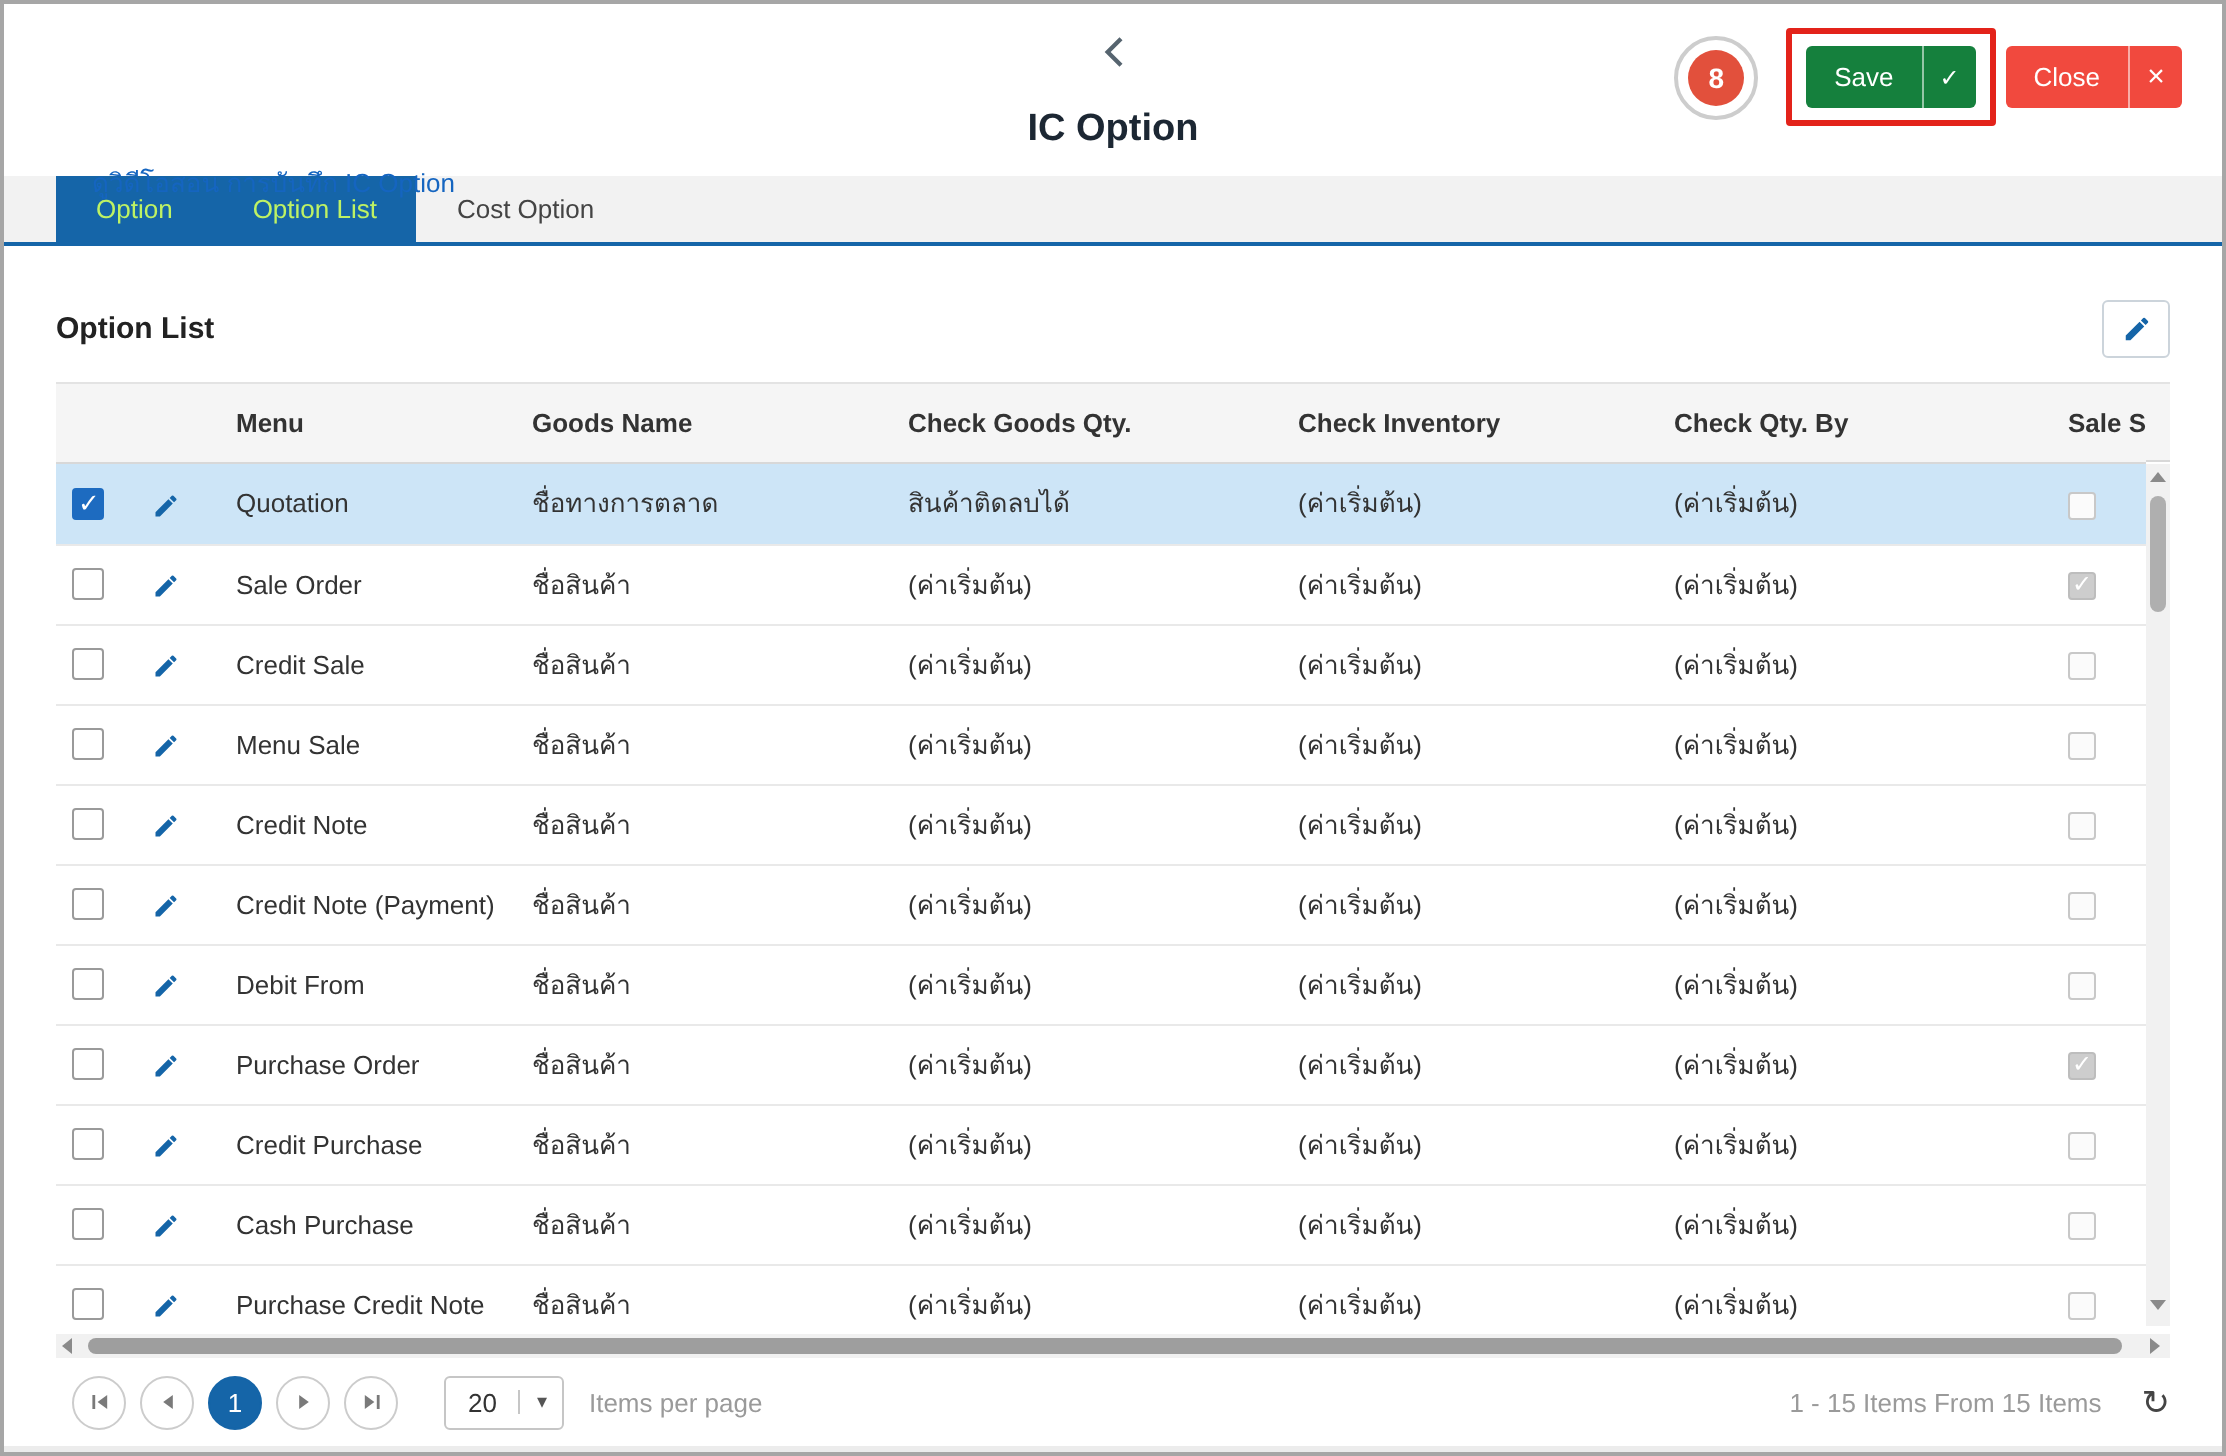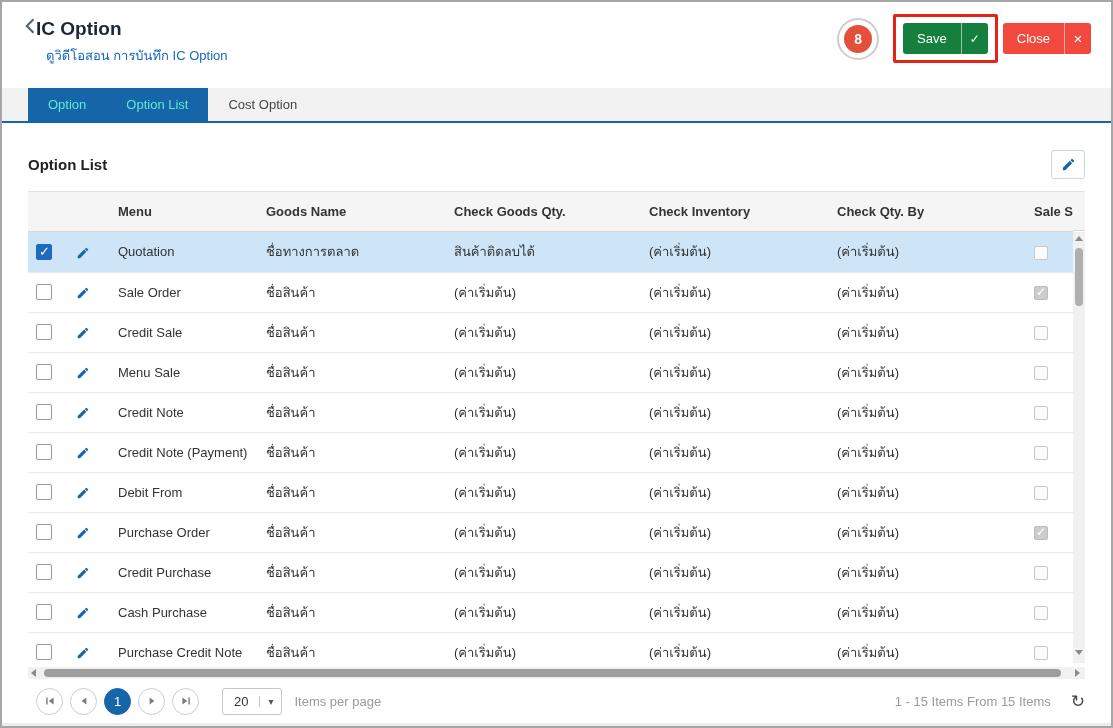--- a/index.html
+++ b/index.html
@@ -4,21 +4,21 @@
 <style>
   * { margin:0; padding:0; box-sizing:border-box; }
   html,body { width:1113px; height:728px; }
   body { font-family:"Liberation Sans", sans-serif; background:#fff; }
 
   .frame { width:1113px; height:728px; border:2px solid #a6a6a6; background:#fff;
            position:relative; overflow:hidden; }
 
   
   .topbar { position:relative; height:86px; padding:16px 22px 0; }
-  .title-row { display:flex; align-items:flex-start; gap:1px; }
+  .title-row { display:flex; align-items:center; gap:20px;flex-direction:column; }
   .back-icon { display:flex; align-items:center; cursor:pointer; }
   .page-title { font-size:19px; color:#1c2733; font-weight:700; }
   .video-link { display:inline-block; margin-left:22px; margin-top:5px; font-size:13px;
                 color:#1565c0; text-decoration:none; cursor:pointer; }
 
   .topbar-right { position:absolute; top:12px; right:20px; display:flex; align-items:center; }
   .step-badge-ring { width:42px; height:42px; border-radius:50%; border:2px solid #cdcdcd;
                      display:flex; align-items:center; justify-content:center; margin-right:14px; }
   .step-badge { width:28px; height:28px; border-radius:50%; background:#e2503c; color:#fff;
                 font-size:14px; font-weight:700; display:flex; align-items:center; justify-content:center; }
@@ -30,21 +30,21 @@
   .btn-seg { width:27px; display:flex; align-items:center; justify-content:center; }
   .save-group .btn { background:#15803d; }
   .save-group .btn-seg { border-left:1px solid rgba(255,255,255,.55); font-size:12px; }
   .close-group .btn { background:#f1493e; }
   .close-group .btn-seg { border-left:1px solid rgba(255,255,255,.55); font-size:15px; }
 
   
   .tabs { display:flex; height:35px; background:#f2f2f2; border-bottom:2px solid #1565a8;
           padding-left:26px; }
   .tab { font-size:13px; padding:0 20px; display:flex; align-items:center; color:#444; cursor:pointer; }
-  .tab.active { background:#1565a8; color:#5eead4; }
+  .tab.active { background:#1565a8; color:#bef264; }
 
   
   .section-head { display:flex; align-items:center; justify-content:space-between;
                   padding:0 26px; margin-top:18px; height:46px; }
   .section-title { font-size:15px; font-weight:700; color:#222; }
   .edit-btn { width:34px; height:29px; border:1px solid #ccd4db; background:#fff; border-radius:3px;
               color:#1565a8; display:flex; align-items:center; justify-content:center; cursor:pointer; }
 
   
   .table-outer { position:relative; margin:4px 26px; width:1057px; }

